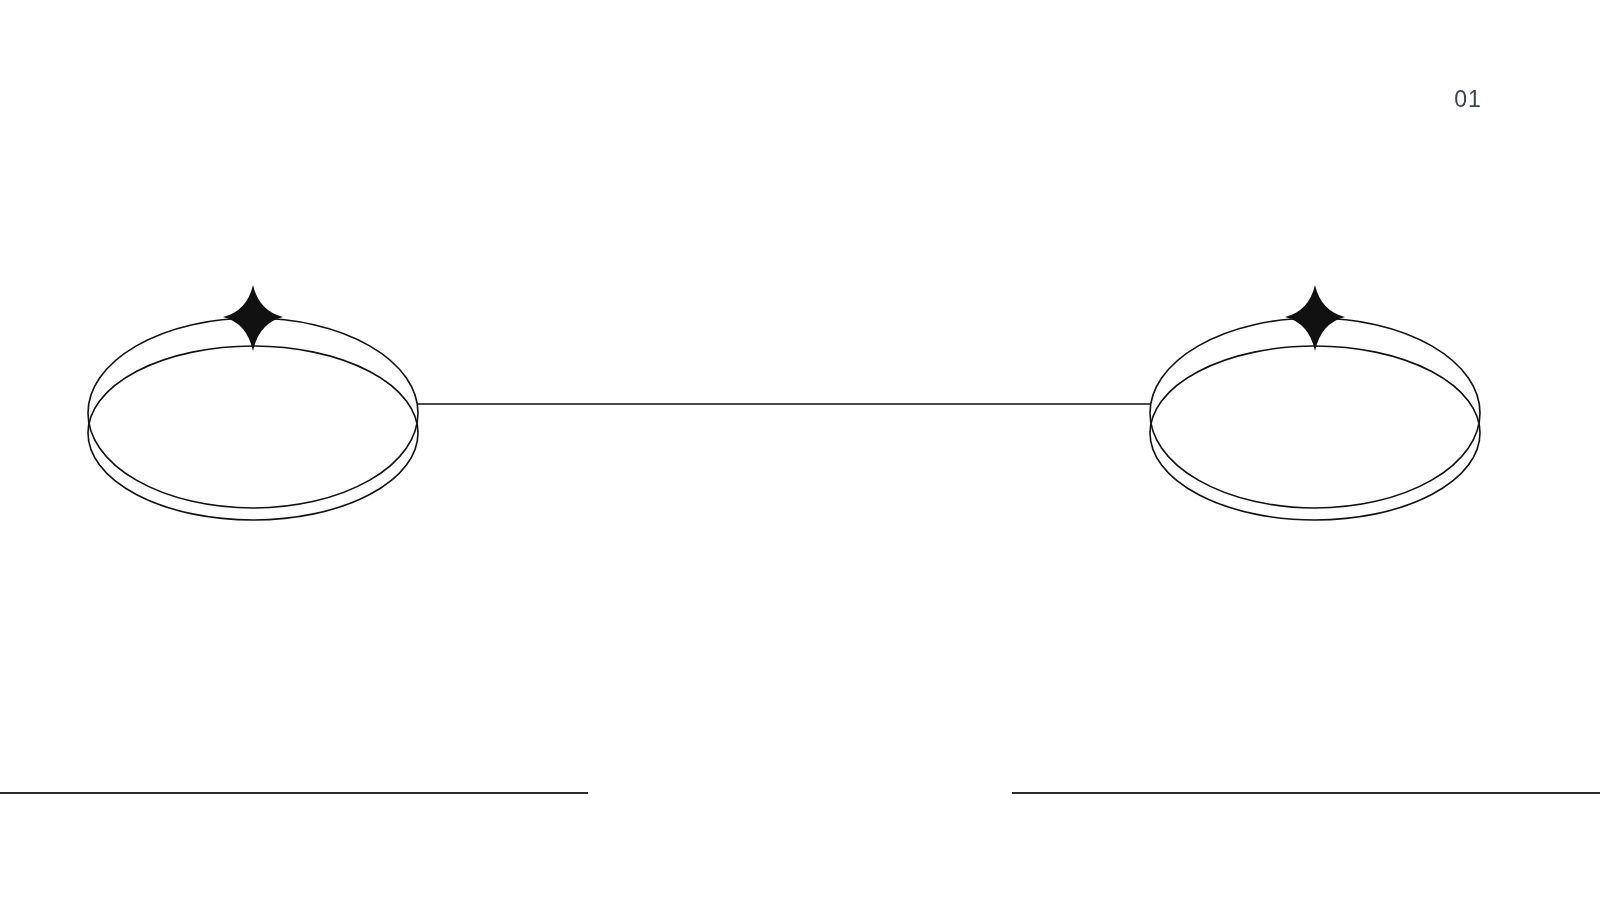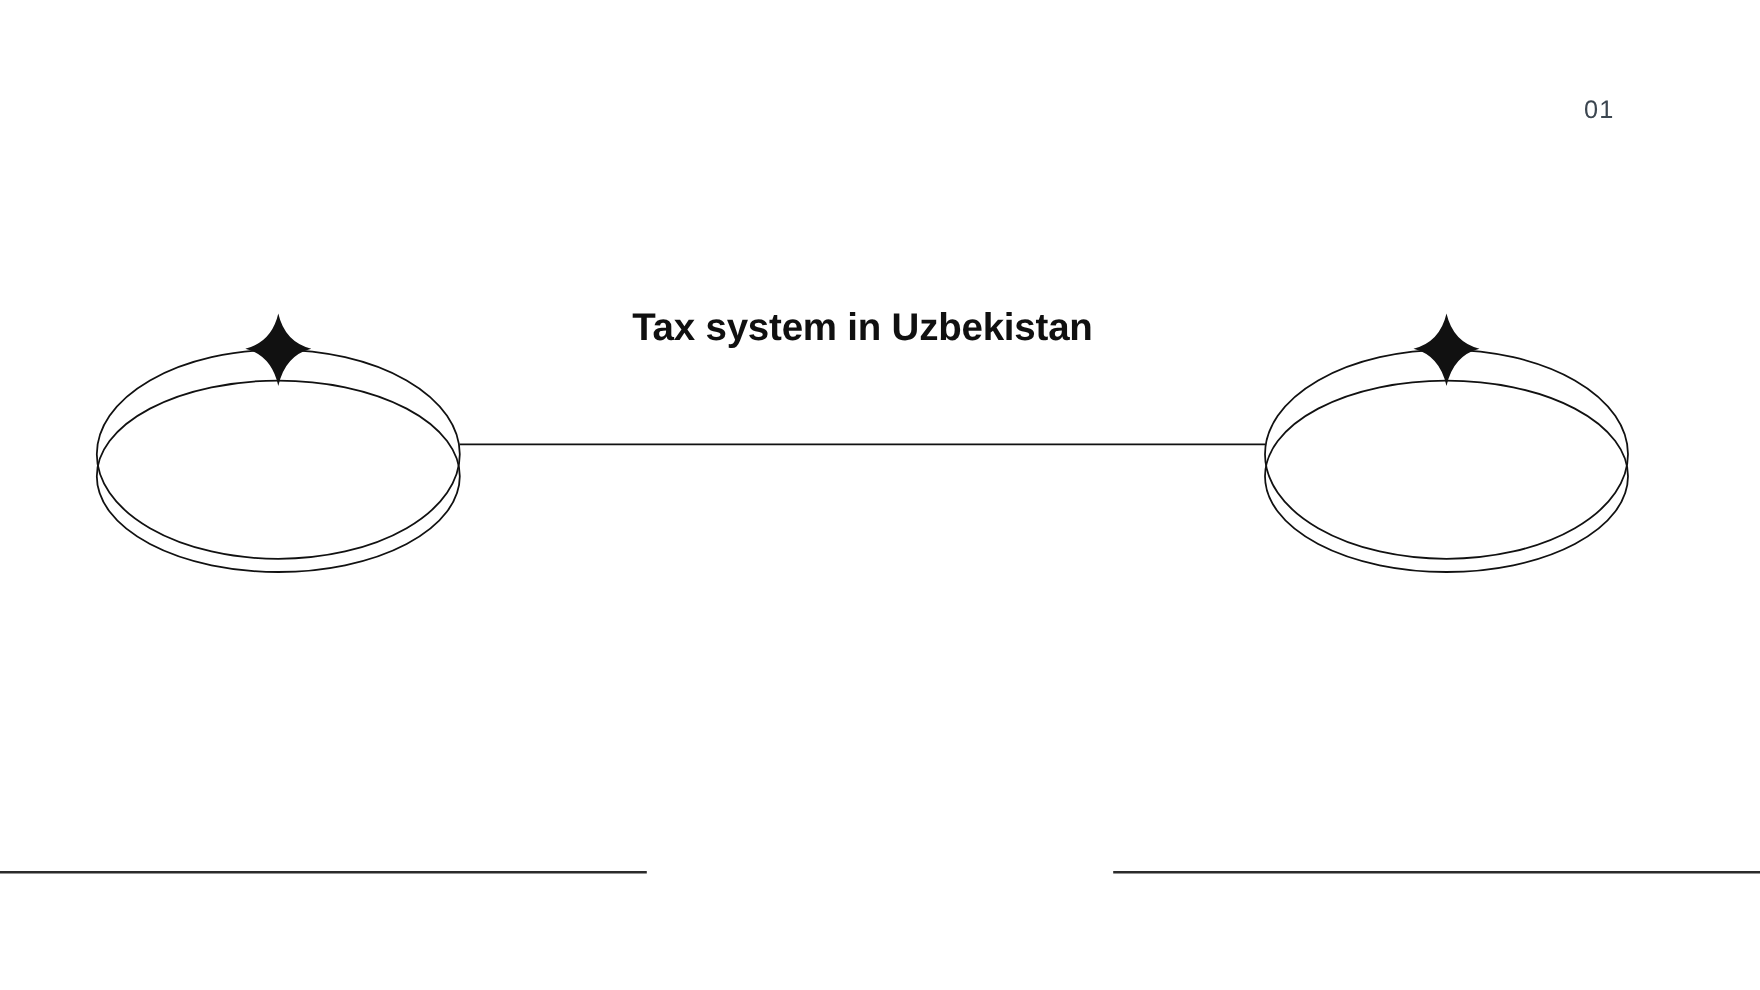--- a/index.html
+++ b/index.html
@@ -44,20 +44,21 @@
     color: #101010;
     line-height: 1.15;
     white-space: nowrap;
   }
   
   #page-number {
     position: absolute;
     left: 1440px;
     top: 86px;
     width: 56px;
+    text-align: center;
     font-family: "Liberation Sans", sans-serif;
     font-size: 23px;
     font-weight: 400;
     letter-spacing: 1px;
     color: #3c4650;
   }
 </style>
 </head>
 <body>
 
@@ -85,17 +86,16 @@
                Q1321 311 1345 317
                Q1321 323 1315 351
                Q1309 323 1285 317
                Q1309 311 1315 285 Z"></path>
     </g>
 
     <line x1="0" y1="793" x2="588" y2="793" stroke="#2b2b2b" stroke-width="2.2"></line>
     <line x1="1012" y1="793" x2="1600" y2="793" stroke="#2b2b2b" stroke-width="2.2"></line>
   </svg>
 
-  <div id="title">Tax system in Uzbekistan</div>
 
   <div id="page-number">01</div>
 
 </div>
 
 </body></html>

